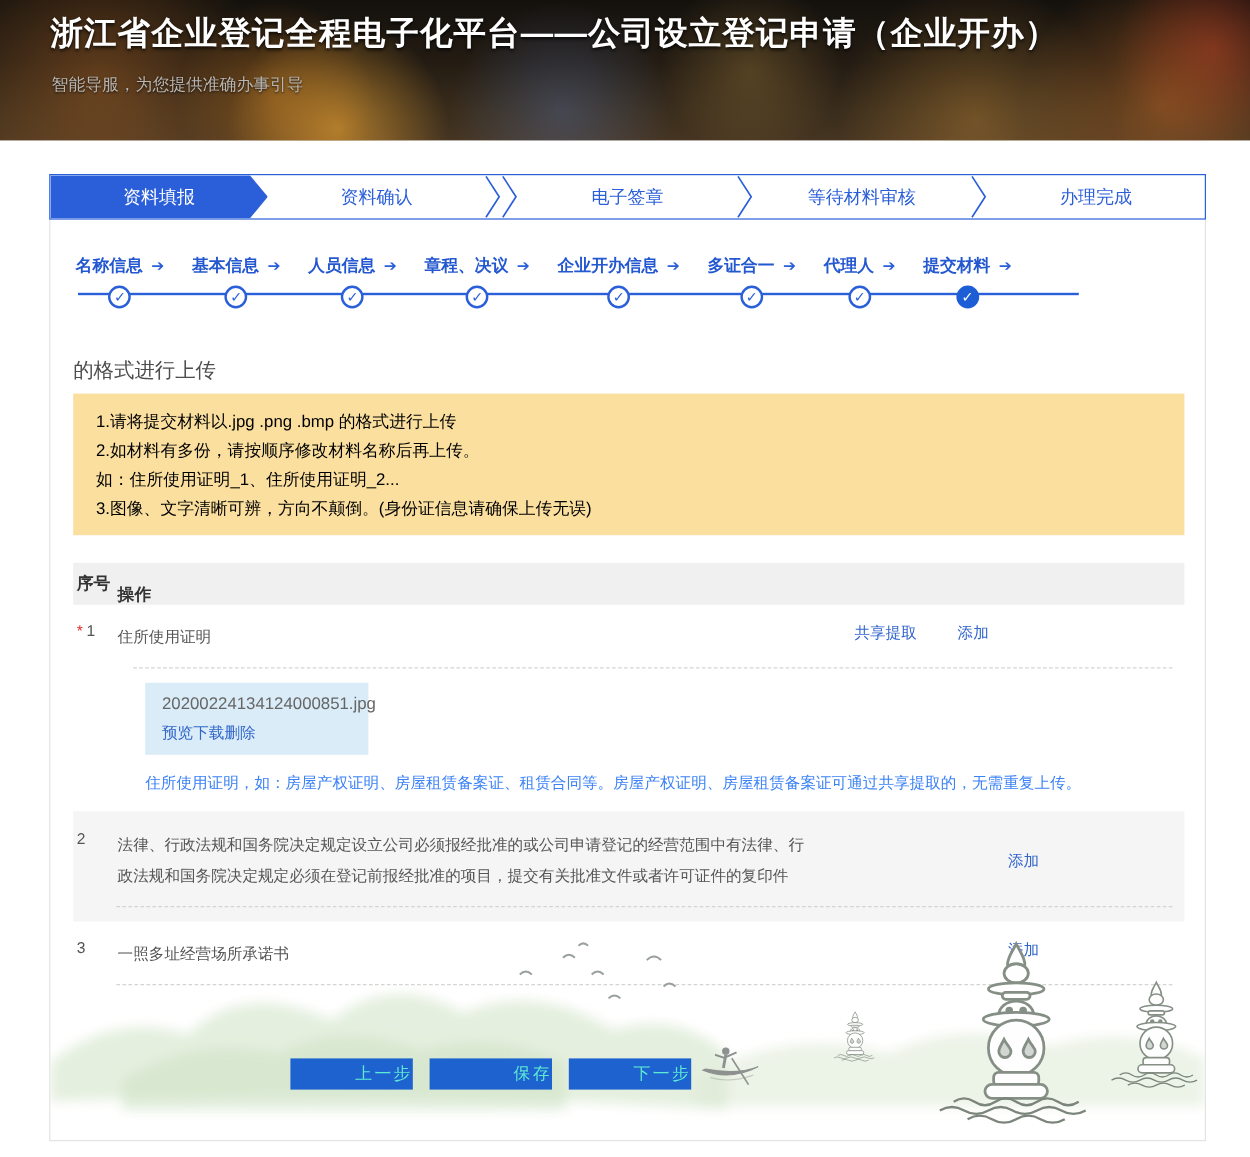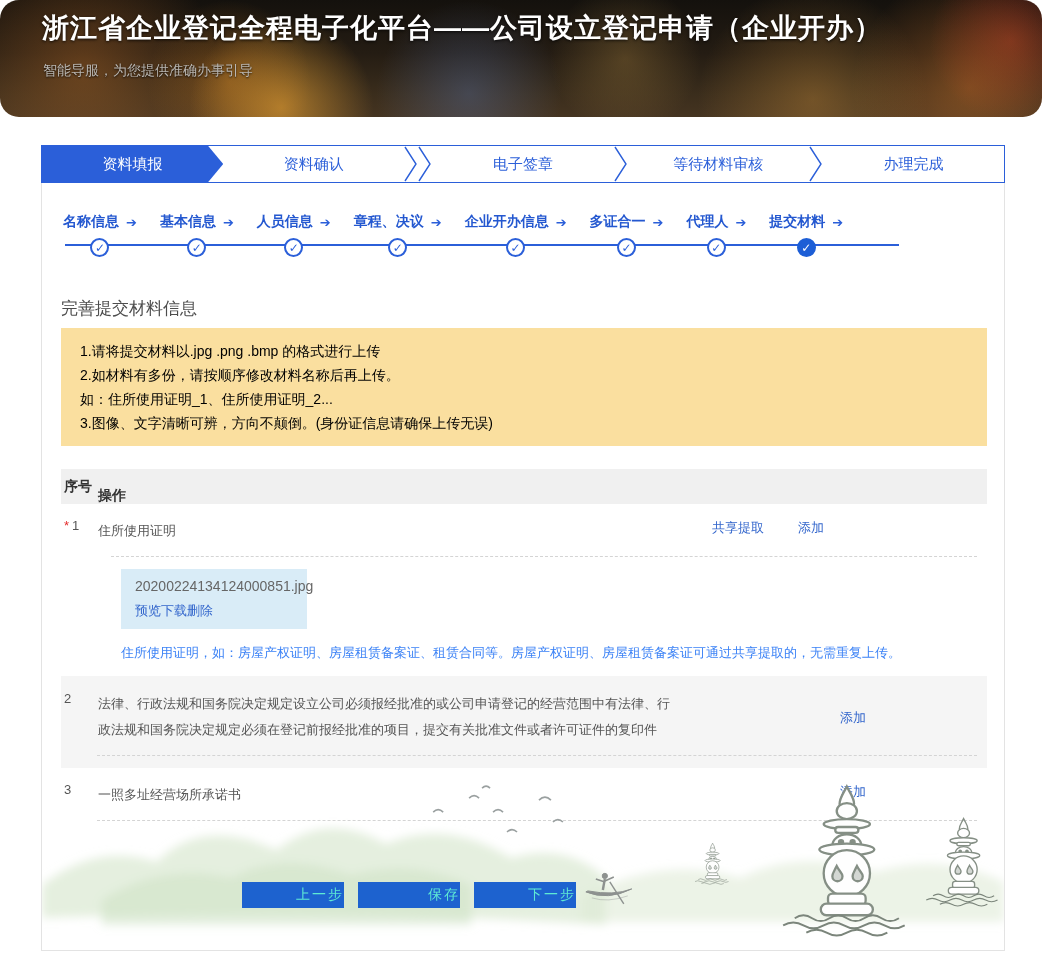--- a/index.html
+++ b/index.html
@@ -11,21 +11,20 @@
     background:
       radial-gradient(circle at 27% 92%, rgba(230,160,50,.65), transparent 12%),
       radial-gradient(circle at 22% 70%, rgba(200,120,30,.45), transparent 10%),
       radial-gradient(circle at 8% 60%, rgba(190,110,40,.4), transparent 14%),
       radial-gradient(circle at 45% 80%, rgba(90,120,180,.35), transparent 16%),
       radial-gradient(circle at 60% 50%, rgba(220,170,80,.25), transparent 12%),
       radial-gradient(circle at 78% 85%, rgba(215,150,60,.35), transparent 14%),
       radial-gradient(circle at 93% 75%, rgba(220,120,40,.4), transparent 12%),
       radial-gradient(circle at 97% 35%, rgba(200,60,40,.45), transparent 8%),
       linear-gradient(180deg,#14110d 0%, #241c13 45%, #3a2d1c 80%, #453421 100%);
-    border-radius: 19px;
   }
   .banner-title{ position:absolute; left:42px; top:10px; font-size:27px; font-weight:bold; letter-spacing:1px;
     text-shadow:0 1px 3px rgba(0,0,0,.8); }
   .banner-sub{ position:absolute; left:43px; top:62px; font-size:14px; color:#b9b6b2; text-shadow:0 1px 2px rgba(0,0,0,.8); }
 
   
   .wrapper{ position:relative; width:964px; height:806px; margin:28px 0 14px 41px;
     border:1px solid #e3e3e3; background:#fff; }
 
   
@@ -187,21 +186,21 @@
     <div class="step current">
       <div class="step-label">
           <span>提交材料</span>
           <span class="step-arrow">➔</span>
         </div>
       <div class="step-check">✓</div>
     </div>
   </div>
 
   
-  <h2 class="section-title">完善提交材料信息</h2>
+  <h2 class="section-title">的格式进行上传</h2>
   <div class="notice">
     <div>1.请将提交材料以.jpg .png .bmp 的格式进行上传</div>
     <div>2.如材料有多份，请按顺序修改材料名称后再上传。</div>
     <div>如：住所使用证明_1、住所使用证明_2...</div>
     <div>3.图像、文字清晰可辨，方向不颠倒。(身份证信息请确保上传无误)</div>
   </div>
 
   
   <div class="tbl">
     <div class="tbl-head">

